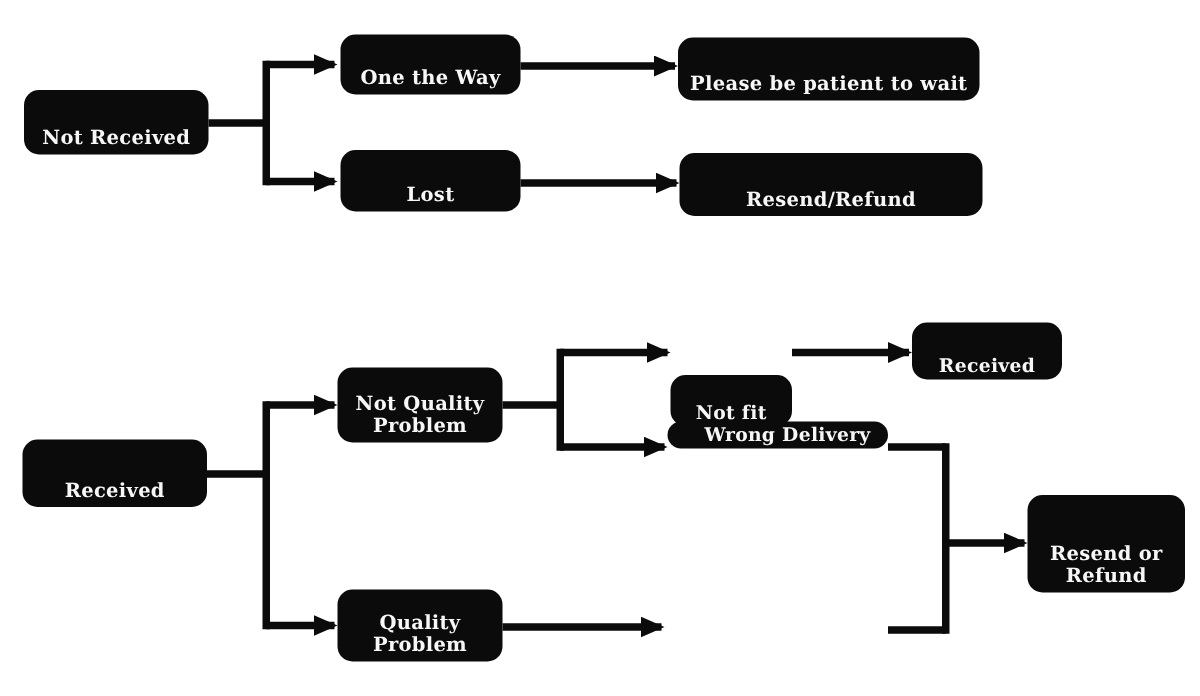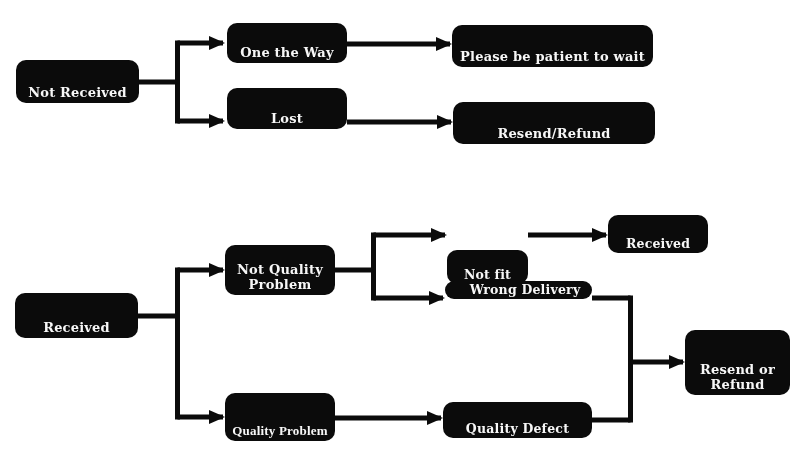--- a/index.html
+++ b/index.html
@@ -82,45 +82,42 @@
 
   <div class="node" style="left:16px; top:60px; width:123px; height:43px;">
     <span>Not Received</span>
   </div>
   <div class="node" style="left:227px; top:23px; width:120px; height:40px;">
     <span>One the Way</span>
   </div>
   <div class="node" style="left:452px; top:25px; width:201px; height:42px;">
     <span>Please be patient to wait</span>
   </div>
-  <div class="node" style="left:227px; top:88px; width:120px; height:41px;">
+  <div class="node" style="left:227px; top:100px; width:120px; height:41px;">
     <span>Lost</span>
   </div>
   <div class="node" style="left:453px; top:102px; width:202px; height:42px;">
     <span>Resend/Refund</span>
   </div>
 
   <div class="node" style="left:225px; top:245px; width:110px; height:50px;">
     <span>Not Quality Problem</span>
   </div>
   <div class="node" style="left:15px; top:293px; width:123px; height:45px;">
     <span>Received</span>
   </div>
-  <div class="node" style="left:225px; top:393px; width:110px; height:48px;font-family:Liberation Serif, serif;">
+  <div class="node" style="left:225px; top:393px; width:110px; height:48px;">
     <span>Quality Problem</span>
   </div>
   <div class="node small" style="left:447px; top:218px; width:81px; height:34px;margin-top:32px;">
     <span>Not fit</span>
   </div>
   <div class="node small" style="left:608px; top:215px; width:100px; height:38px;">
     <span>Received</span>
   </div>
   <div class="node small" style="left:445px; top:281px; width:147px; height:18px;padding-left:19px;">
     <span>Wrong Delivery</span>
   </div>
-  <div class="node small" style="left:443px; top:402px; width:149px; height:36px;">
-    <span>Quality Defect</span>
-  </div>
   <div class="node" style="left:685px; top:330px; width:105px; height:65px;">
     <span>Resend or Refund</span>
   </div>
 
 </div>
 
 </body></html>

